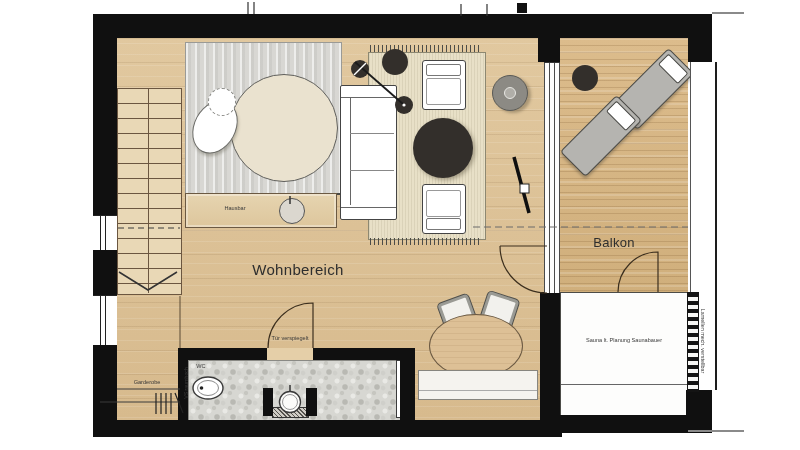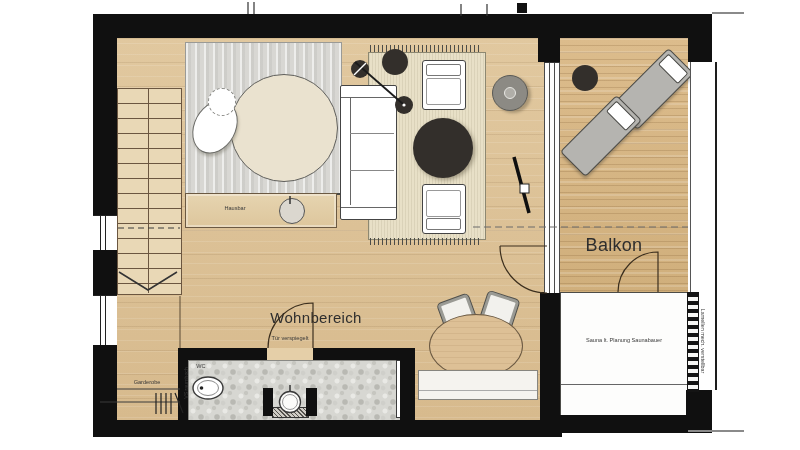--- a/index.html
+++ b/index.html
@@ -142,22 +142,22 @@
   <div class="abs wall" style="left:263px;top:388px;width:10px;height:28px;"></div>
   <div class="abs wall" style="left:306px;top:388px;width:11px;height:28px;"></div>
 
   <div class="abs" style="left:267px;top:348px;width:46px;height:12px;background:#e5cfa8;"></div>
 
   <div class="abs glass" style="left:544px;top:62px;width:16px;height:230px;"></div>
 
   <div class="abs rail" style="left:690px;top:62px;width:24px;height:328px;"></div>
   <div class="abs louver" style="left:687px;top:292px;width:10px;height:98px;"></div>
 
-  <div class="lbl lbl-room" style="left:256px;top:261px;width:120px;margin-top:48px;">Wohnbereich</div>
-  <div class="lbl lbl-room" style="left:574px;top:235px;width:80px;font-size:18px;">Balkon</div>
+  <div class="lbl lbl-room" style="left:238px;top:261px;width:120px;">Wohnbereich</div>
+  <div class="lbl lbl-room" style="left:574px;top:235px;width:80px;font-size:13px;">Balkon</div>
   <div class="lbl lbl-tiny" style="left:190px;top:203px;width:90px;">Hausbar</div>
   <div class="lbl lbl-tiny" style="left:112px;top:377px;width:70px;">Garderobe</div>
   <div class="lbl lbl-tiny" style="left:188px;top:361px;width:26px;">WC</div>
   <div class="lbl lbl-tiny" style="left:259px;top:333px;width:62px;">Tür verspiegelt</div>
   <div class="lbl lbl-rot-ccw" style="left:158px;top:378px;width:56px;height:10px;">VS raumhoch</div>
   <div class="lbl lbl-rot-cw" style="left:646px;top:336px;width:114px;height:10px;">Lamellen mech. verstellbar</div>
 
   <svg class="overlay" width="800" height="450" viewBox="0 0 800 450">
 
     <path d="M 268 348 A 45 45 0 0 1 313 303 L 313 348" fill="none" stroke="#3c2f1e" stroke-width="1.2"></path>

